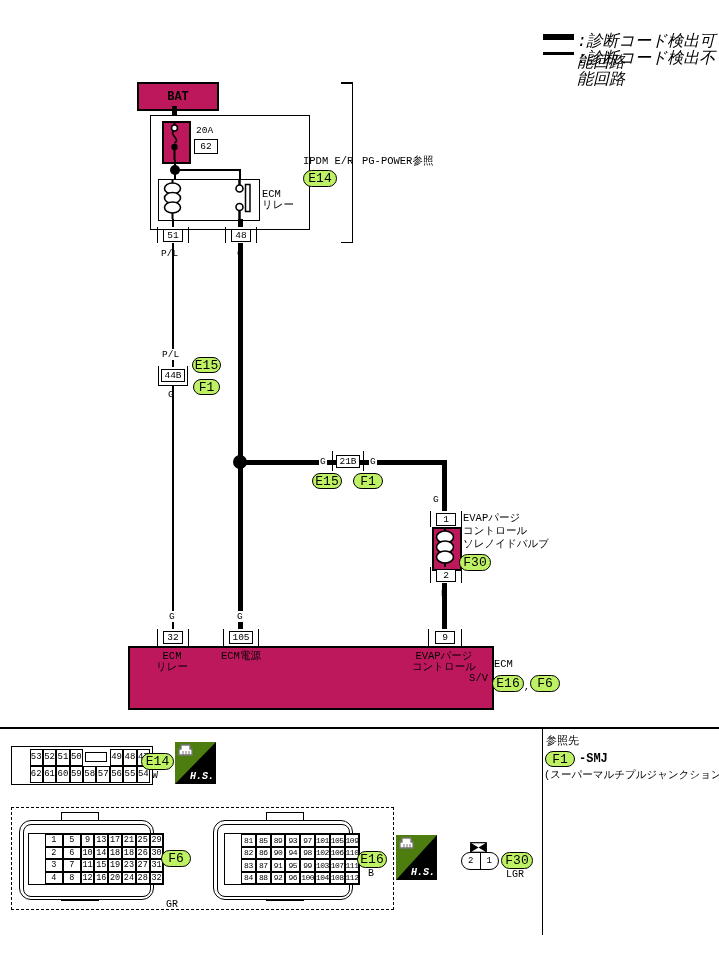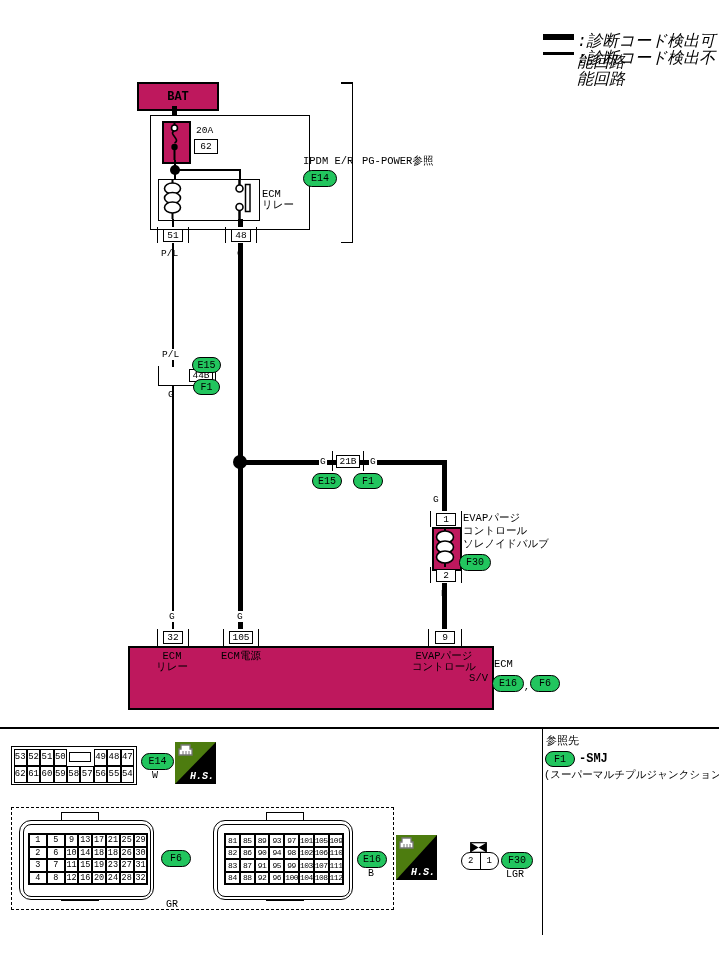--- a/index.html
+++ b/index.html
@@ -6,33 +6,33 @@
   #stage{position:relative;width:719px;height:974px;background:#fff;overflow:hidden;
          font-family:"Liberation Mono","DejaVu Sans Mono",monospace;color:#000;}
   .abs{position:absolute;}
   .wire{position:absolute;background:#000;}
   .dot{position:absolute;background:#000;border-radius:50%;}
   .box{position:absolute;border:2px solid #000;background:#be185d;}
   .thinbox{position:absolute;border:1.5px solid #000;background:#fff;}
   .lbl{position:absolute;font-size:9.5px;line-height:11px;white-space:pre;}
   .wlbl{background:#fff;padding:0 1px;}
   .jp{font-size:10.5px;line-height:12px;}
-  .oval{position:absolute;border:1.5px solid #000;border-radius:999px;background:#22c55e;
-        display:flex;align-items:center;justify-content:center;font-size:10px;}
+  .oval{position:absolute;border:1.5px solid #000;border-radius:999px;background:#bef264;
+        display:flex;align-items:center;justify-content:center;font-size:13px;}
   .term{position:absolute;border-left:1.6px solid #000;border-right:1.6px solid #000;
         display:flex;justify-content:center;align-items:center;background:transparent;}
   .term-no{border:1.6px solid #000;background:#fff;font-size:9.5px;line-height:11px;
            padding:0 2px;min-width:14px;text-align:center;}
   .title{position:absolute;font-size:21px;font-weight:bold;letter-spacing:1px;}
   .legend-bar{position:absolute;background:#000;}
   .legend-txt{position:absolute;font-size:16px;font-style:italic;}
   
   .pingrid{position:absolute;border:1.8px solid #000;background:#fff;padding:1.5px;
            display:flex;flex-direction:column;}
-  .grow{display:flex;}
+  .grow{display:flex;margin-left:16px;}
   .gcell{box-sizing:border-box;border:1px solid #000;background:#fff;display:flex;
          align-items:center;justify-content:center;font-size:8.5px;}
   .g-e14 .gcell{width:13.4px;height:17px;font-size:9px;}
   .g-e14 .gcell.latch{width:26.8px;border:none;align-items:center;}
   .latch-bar{width:20px;height:8px;border:1.5px solid #000;background:#fff;}
   .g-f6 .gcell{width:13.8px;height:12.5px;}
   .g-f6 .gcell:nth-child(-n+2){width:17.8px;}
   .g-e16 .gcell{width:14.8px;height:12.5px;font-size:8px;letter-spacing:-0.5px;}
   
   .shell{position:absolute;border:1.6px solid #000;border-radius:12px;background:#fff;}
@@ -110,21 +110,21 @@
 
   <div class="wire" style="left:351.5px;top:82px;width:1.5px;height:161px;"></div>
   <div class="wire" style="left:341px;top:82px;width:12px;height:1.5px;"></div>
   <div class="wire" style="left:341px;top:241.5px;width:12px;height:1.5px;"></div>
   <div class="lbl jp" style="left:303px;top:155px;">IPDM E/R</div>
   <div class="oval" style="left:303px;top:170px;width:32px;height:15px;">E14</div>
   <div class="lbl jp" style="left:362px;top:155px;">PG-POWER参照</div>
 
   <div class="wire" style="left:171.5px;top:243px;width:2px;height:124px;"></div>
   <div class="lbl wlbl" style="left:161px;top:349px;">P/L</div>
-  <div class="term" style="left:158px;top:366px;width:28px;height:19px;border-bottom:1.6px solid #000;padding-left:28px;">
+  <div class="term" style="left:158px;top:366px;width:28px;height:19px;border-bottom:1.6px solid #000;">
     <span class="term-no">44B</span>
     </div>
   <div class="oval" style="left:192px;top:357px;width:27px;height:14px;">E15</div>
   <div class="oval" style="left:193px;top:379px;width:25px;height:14px;">F1</div>
   <div class="lbl wlbl" style="left:167px;top:389px;">G</div>
   <div class="wire" style="left:171.5px;top:385px;width:2px;height:244px;"></div>
 
   <div class="wire" style="left:237.5px;top:243px;width:5px;height:386px;"></div>
   <div class="dot" style="left:233px;top:455px;width:14px;height:14px;"></div>
 

